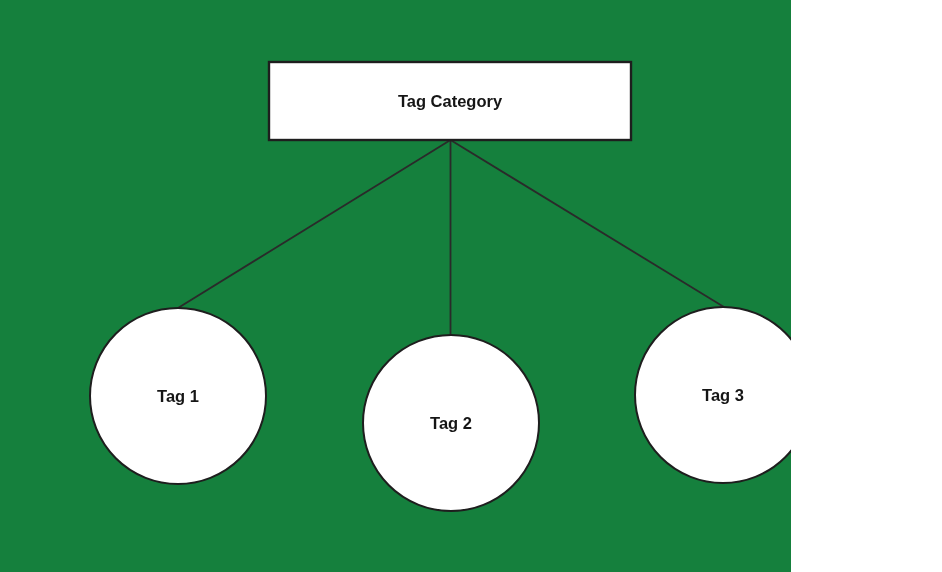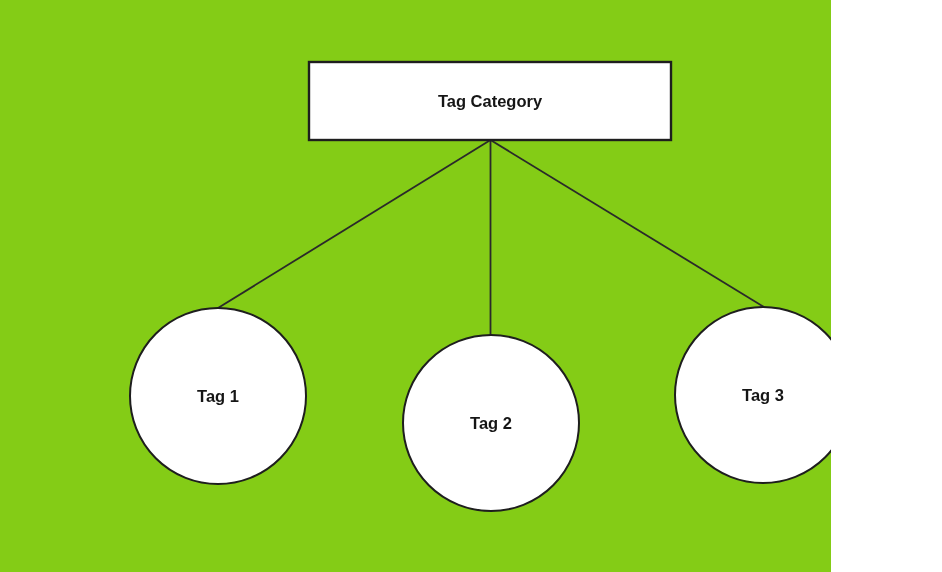--- a/index.html
+++ b/index.html
@@ -3,24 +3,23 @@
 <meta charset="utf-8">
 <style>
   html, body {
     margin: 0;
     padding: 0;
     background: #ffffff;
   }
   .canvas {
     width: 791px;
     height: 572px;
-    background: #84cc16;
+    background: #15803d;
     position: relative;
     overflow: hidden;
-    padding-left: 40px;
   }
   svg { display: block; }
   .edge {
     stroke: #2a2a2a;
     stroke-width: 1.8;
     fill: none;
   }
   .shape-rect {
     fill: #ffffff;
     stroke: #1e1e1e;

